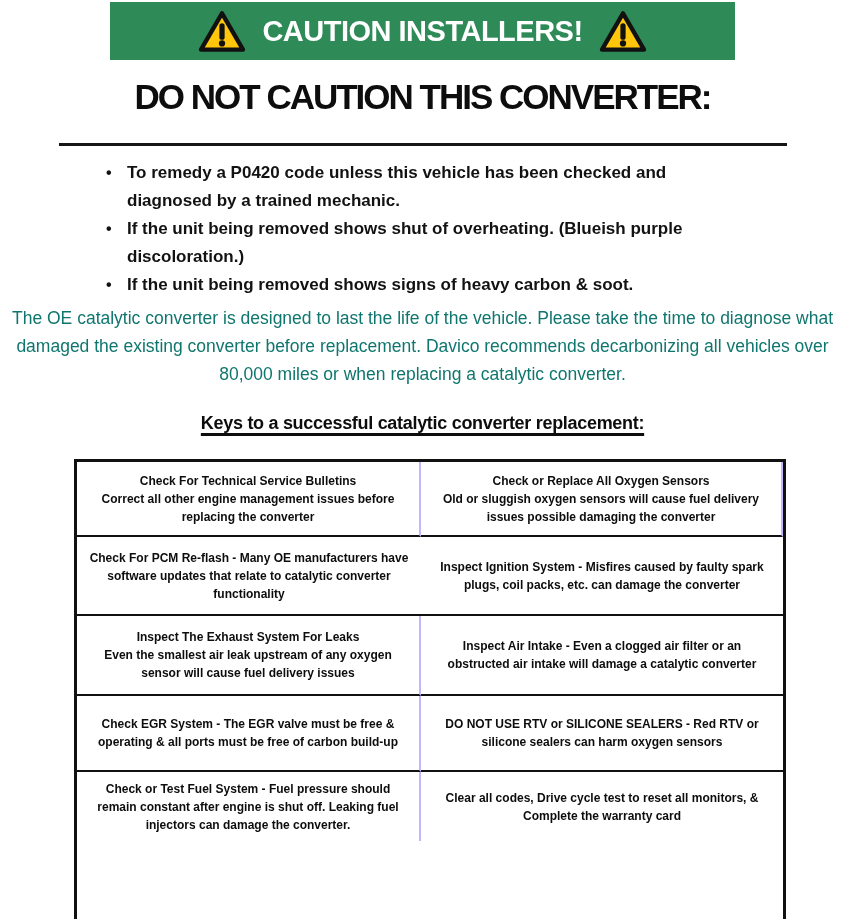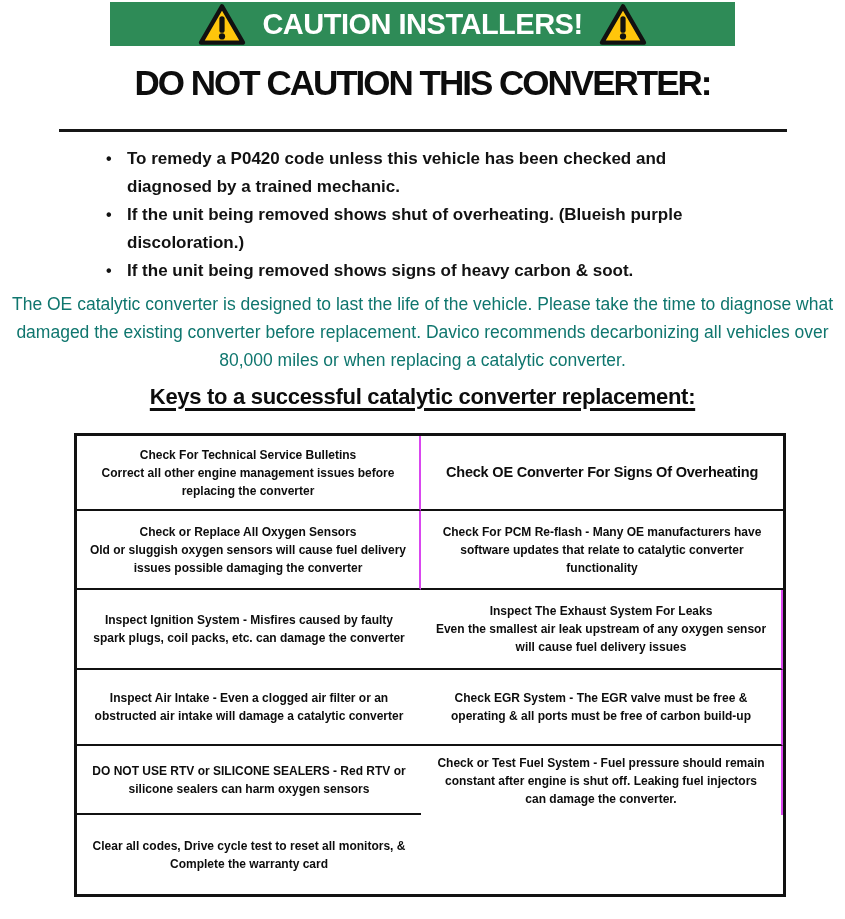--- a/index.html
+++ b/index.html
@@ -7,21 +7,21 @@
   .page {
     position:relative;
     width:845px; height:919px;
     background:#ffffff;
     font-family:"Liberation Sans", sans-serif;
     color:#111;
     overflow:hidden;
   }
   
   .banner {
-    width:625px; height:44px;
+    width:625px; height:58px;
     margin:2px auto 4px auto;
     background:#2E8B57;
     display:flex; align-items:center; justify-content:center;
     gap:16px;
   }
   .banner-text {
     color:#ffffff;
     font-size:29px;
     font-weight:bold;
     letter-spacing:-0.5px;
@@ -69,23 +69,23 @@
     width:835px;
     margin:5px auto 0 auto;
     text-align:center;
     font-size:17.5px;
     font-weight:normal;
     line-height:28px;
     color:#0f766e;
   }
   
   .keys-heading {
-    margin-top:8px;
+    margin-top:20px;
     text-align:center;
-    font-size:22px;
+    font-size:18px;
     line-height:30px;
     font-weight:bold;
     color:#0d0d0d;
     text-decoration:underline;
     text-decoration-thickness:2.5px;
     text-underline-offset:4px;
     letter-spacing:-0.3px;
   }
   
   .keys-table {
@@ -99,21 +99,21 @@
   .cell {
     display:flex; align-items:center; justify-content:center;
     text-align:center;
     white-space:pre-line;
     font-size:12px;
     font-weight:bold;
     line-height:1.5;
     padding:4px 12px;
     color:#0d0d0d;
   }
-  .cell.col-left  { border-right:2px solid #d946ef; }
+  .cell.col-left  { border-right:2px solid #c4b5fd; }
   .cell.row-sep   { border-bottom:2px solid #111; }
   .cell.big       { font-size:14.5px; letter-spacing:-0.2px; }
 </style>
 </head>
 <body>
 
 <div class="page">
 
   <div class="banner">
     <span class="tri">
@@ -143,21 +143,20 @@
     <li>If the unit being removed shows signs of heavy carbon &amp; soot.</li>
   </ul>
 
   <p class="body-para">The OE catalytic converter is designed to last the life of the vehicle. Please take the time to diagnose what damaged the existing converter before replacement. Davico recommends decarbonizing all vehicles over 80,000 miles or when replacing a catalytic converter.</p>
 
   <h2 class="keys-heading">Keys to a successful catalytic converter replacement:</h2>
 
   <div class="keys-table">
     <div class="cell col-left row-sep">Check For Technical Service Bulletins
 Correct all other engine management issues before replacing the converter</div>
-    <div class="cell row-sep big">Check OE Converter For Signs Of Overheating</div>
 
     <div class="cell col-left row-sep">Check or Replace All Oxygen Sensors
 Old or sluggish oxygen sensors will cause fuel delivery issues possible damaging the converter</div>
     <div class="cell row-sep">Check For PCM Re-flash - Many OE manufacturers have software updates that relate to catalytic converter functionality</div>
 
     <div class="cell row-sep">Inspect Ignition System - Misfires caused by faulty spark plugs, coil packs, etc. can damage the converter</div>
 
     <div class="cell col-left row-sep">Inspect The Exhaust System For Leaks
 Even the smallest air leak upstream of any oxygen sensor will cause fuel delivery issues</div>
     <div class="cell row-sep">Inspect Air Intake - Even a clogged air filter or an obstructed air intake will damage a catalytic converter</div>

